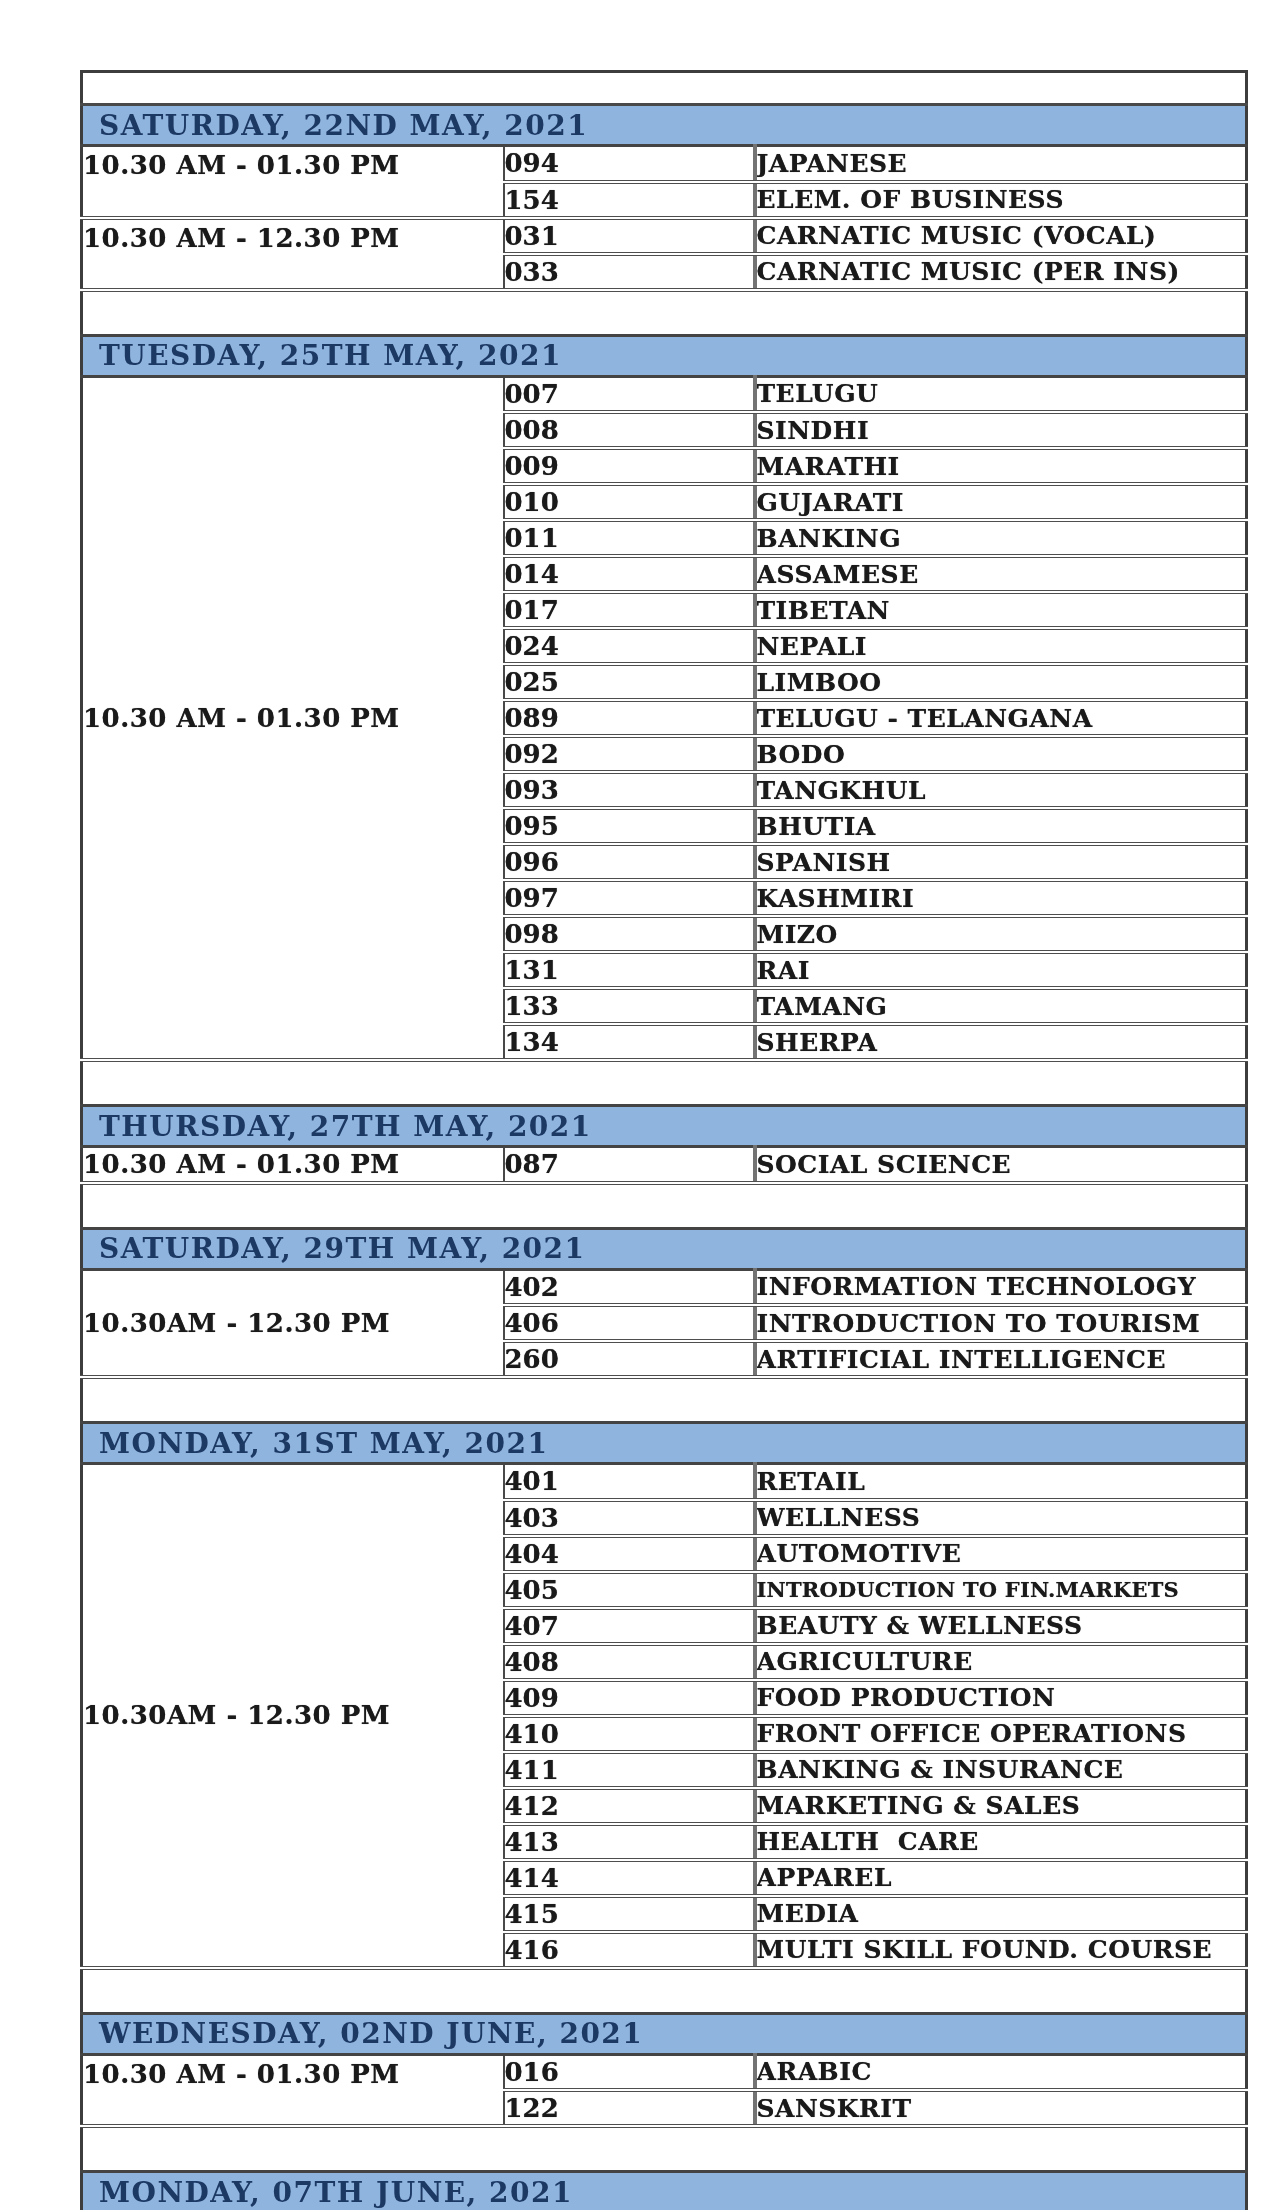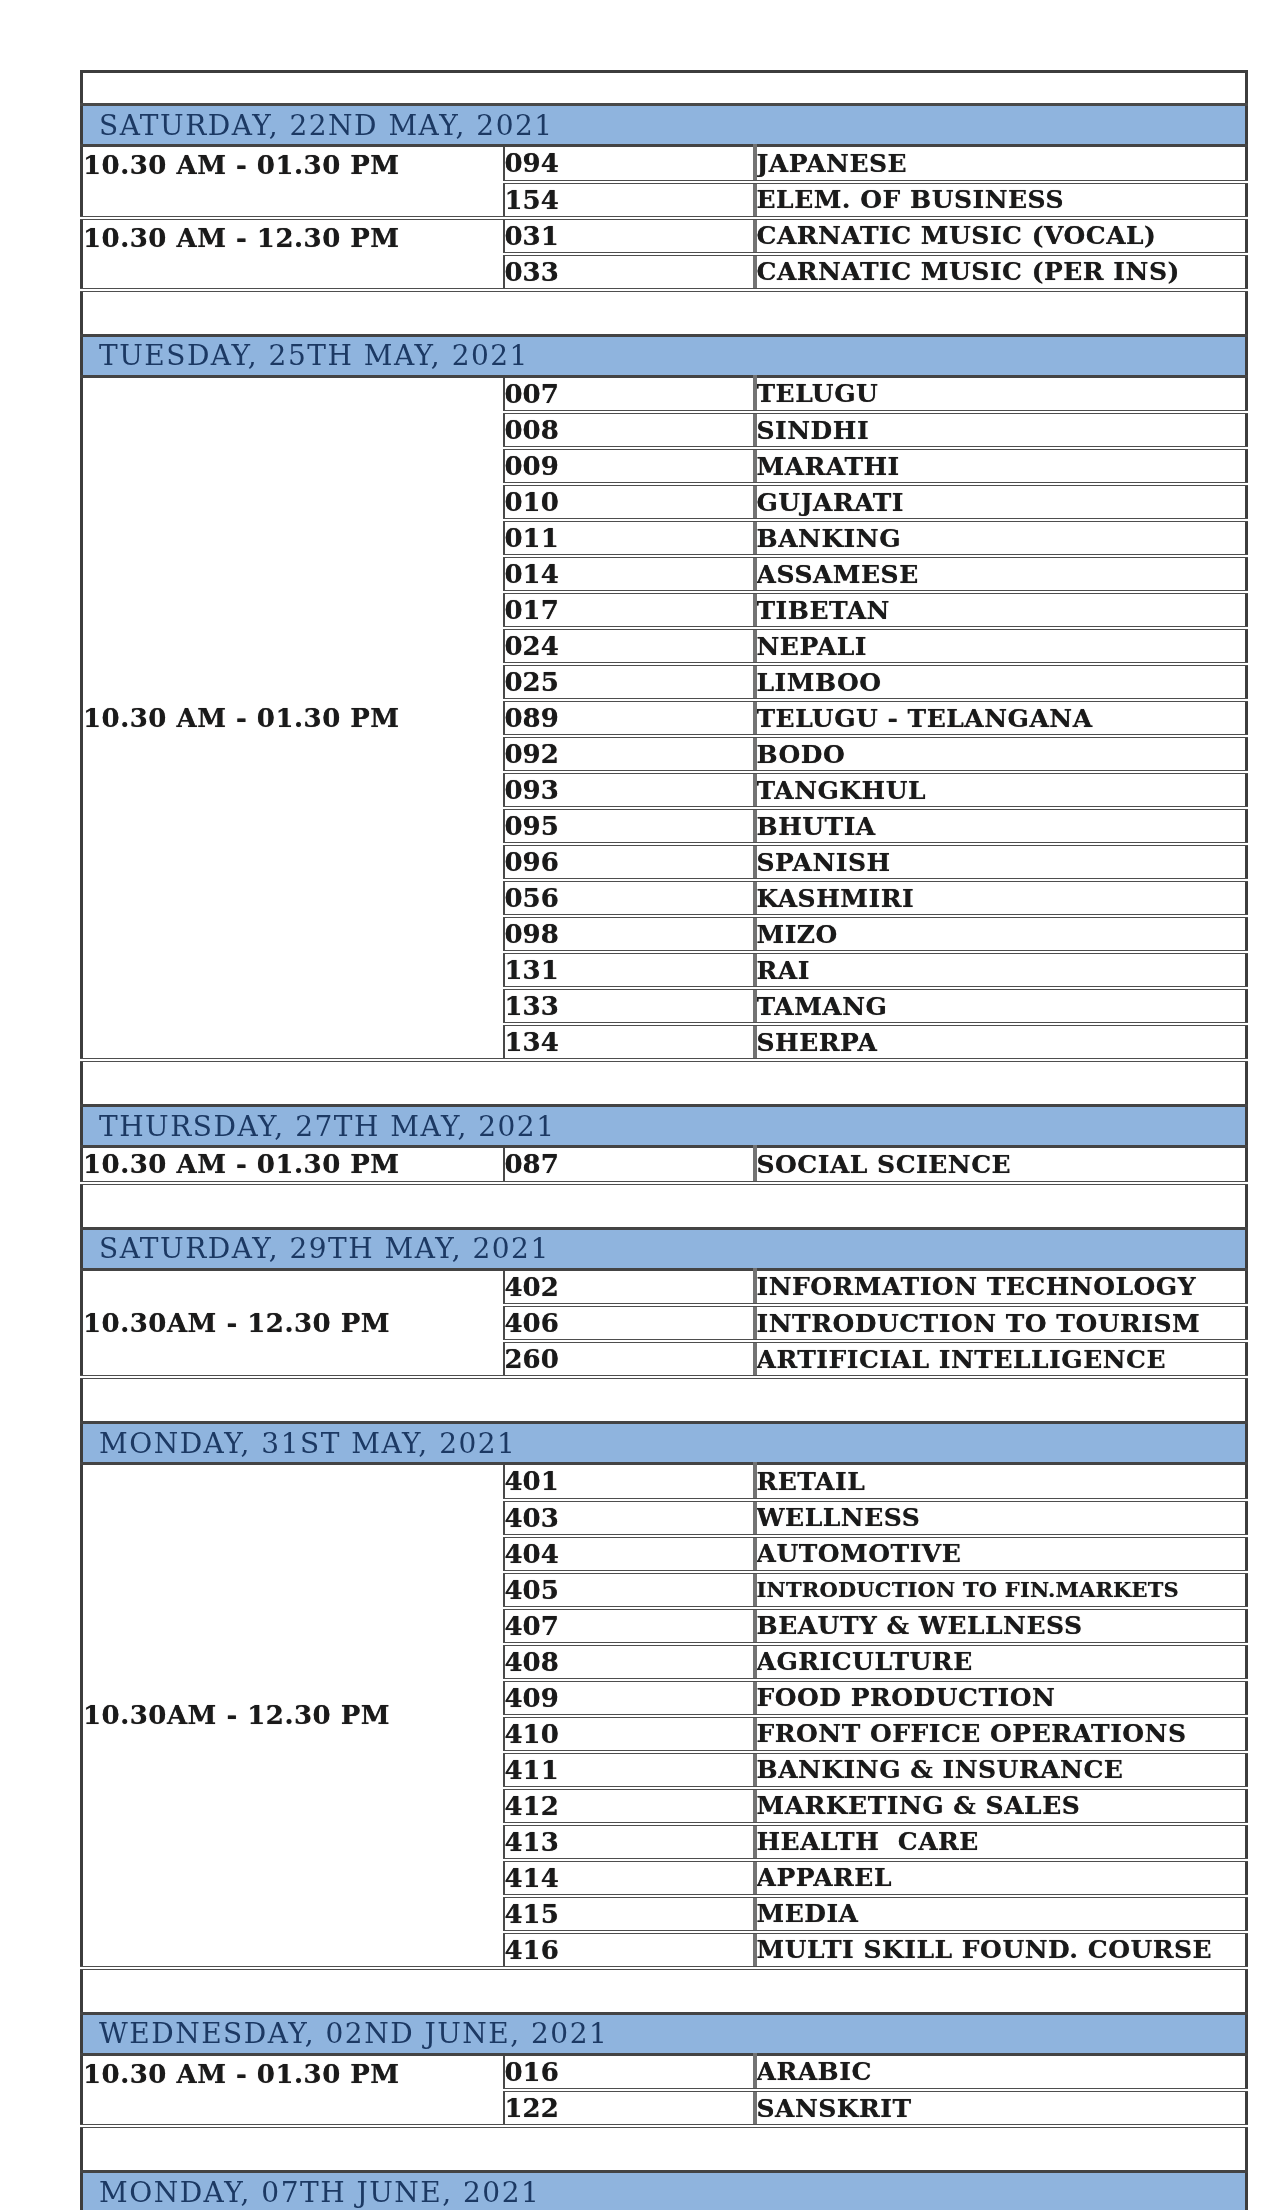--- a/index.html
+++ b/index.html
@@ -26,21 +26,21 @@
   }
   
   table.sheet{border:3px solid #3e3e3e;}
   
   tr.top-empty td{height:30px;background:#fdfdfd;border-bottom:3px solid #4a4a4a;}
   
   tr.header-row td{
     height:38px;
     background:#8FB3DC;
     color:#1E3A64;
-    font-weight:normal;
+    font-weight:bold;
     font-size:28px;
     letter-spacing:1.5px;
     padding-left:16px;
     border-top:3px solid #454545;
     border-bottom:3px solid #454545;
     white-space:nowrap;
   }
   
   tr.code-row{height:36px;}
   tr.code-row td{
@@ -167,21 +167,21 @@
         </tr>
         <tr class="code-row">
           <td class="code-cell">095</td>
           <td class="subject-cell">BHUTIA</td>
         </tr>
         <tr class="code-row">
           <td class="code-cell">096</td>
           <td class="subject-cell">SPANISH</td>
         </tr>
         <tr class="code-row">
-          <td class="code-cell">056</td>
+          <td class="code-cell">097</td>
           <td class="subject-cell">KASHMIRI</td>
         </tr>
         <tr class="code-row">
           <td class="code-cell">098</td>
           <td class="subject-cell">MIZO</td>
         </tr>
         <tr class="code-row">
           <td class="code-cell">131</td>
           <td class="subject-cell">RAI</td>
         </tr>

